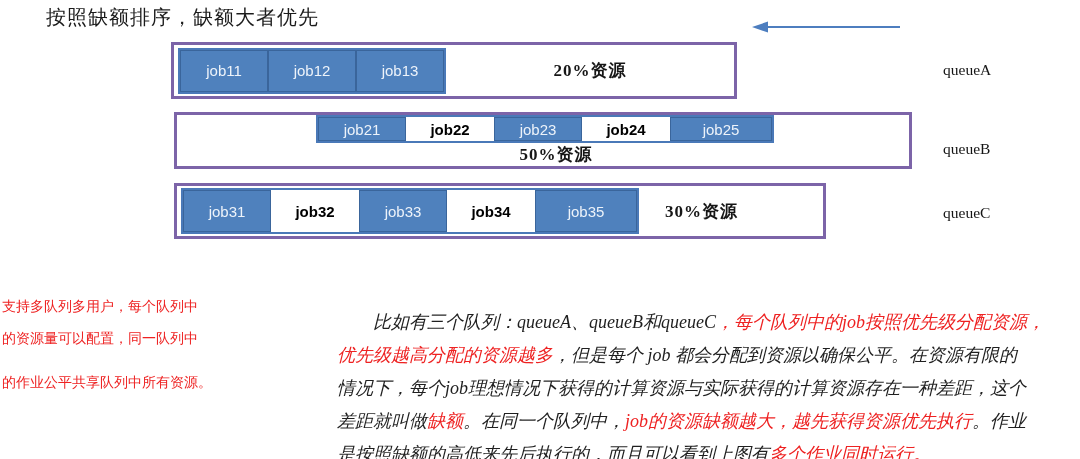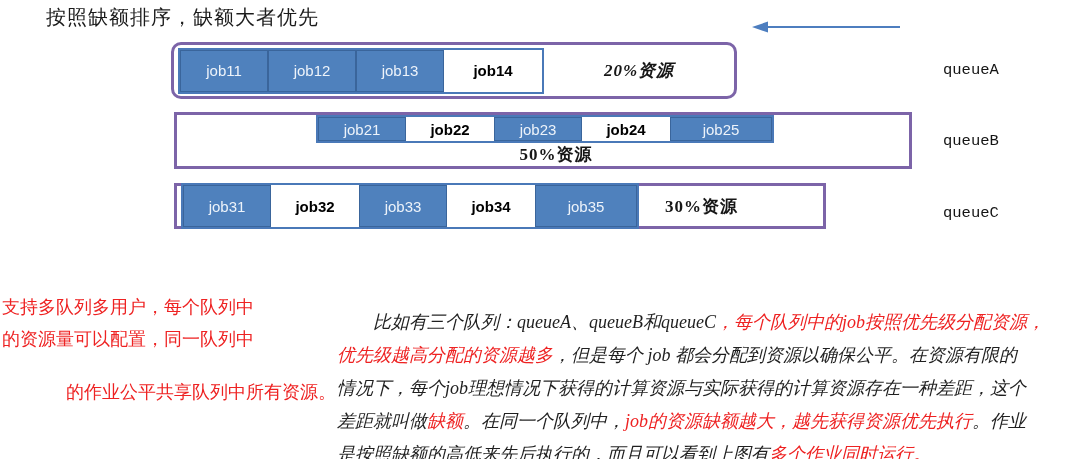--- a/index.html
+++ b/index.html
@@ -7,39 +7,39 @@
          font-family:"Liberation Serif",serif;}
 
   
   .title{position:absolute;left:0;top:4px;width:1066px;
          font-size:20px;color:#1b1b1b;letter-spacing:1px;padding-left:46px;}
   .arrow{position:absolute;left:750px;top:18px;}
 
   
   .queue-row{position:absolute;border:3px solid #7C64A8;background:#fff;
              display:flex;align-items:center;box-sizing:border-box;}
-  .row1{left:171px;top:42px;width:566px;height:57px;border-radius:10px;}
+  .row1{left:171px;top:42px;width:566px;height:57px;}
   .row2{left:174px;top:112px;width:738px;height:57px;flex-direction:column;}
-  .row3{left:174px;top:183px;width:652px;height:46px;}
+  .row3{left:174px;top:183px;width:652px;height:56px;}
   .job-strip{display:flex;border:2px solid #4A79B8;margin-left:4px;height:42px;box-sizing:content-box;}
   .job{display:flex;align-items:center;justify-content:center;height:100%;
        box-sizing:border-box;font-family:"Liberation Sans",sans-serif;font-size:15px;}
   .job.filled{background:#4F81BD;border:1px solid #3A659B;color:#EDF3FA;}
   .job.empty{background:#ffffff;color:#000;font-weight:700;}
   .w86{width:88px;} .w96{width:98px;} .w100{width:102px;}
   .res-label{font-size:17px;font-weight:600;color:#161616;letter-spacing:1px;white-space:nowrap;}
-  .row1 .res-label{flex:1;text-align:center;font-style:italic;}
+  .row1 .res-label{flex:1;text-align:center;}
   .row2 .res-label,.row3 .res-label{margin-left:26px;}
-  .qname{position:absolute;left:943px;font-family:Liberation Mono, monospace;
+  .qname{position:absolute;left:943px;font-family:Liberation Serif, serif;
          font-size:15.5px;color:#141414;}
 
   
   .left-note{position:absolute;left:2px;top:291px;width:334px;
-             font-size:18px;line-height:32px;color:#EE2222;}
-  .left-note .ln3{margin-top:21px;text-align:right;}
+             font-size:14px;line-height:32px;color:#EE2222;}
+  .left-note .ln3{margin-top:12px;}
 
   
   .para{position:absolute;left:337px;top:306px;width:742px;font-size:18px;line-height:33px;font-style:italic;}
   .para-line{white-space:nowrap;}
   .seg-k{color:#1f1f1f;}
   .seg-r{color:#EE2222;}
 
   
   .watermark{position:absolute;left:866px;top:383px;display:flex;align-items:center;}
   .wm-text{font-family:"Liberation Sans",sans-serif;font-size:27px;font-weight:700;
@@ -56,21 +56,20 @@
   <svg class="arrow" width="155" height="18" viewBox="0 0 155 18">
     <line x1="150" y1="9" x2="16" y2="9" stroke="#4D7EBF" stroke-width="2"></line>
     <polygon points="2,9 18,3.5 18,14.5" fill="#4D7EBF"></polygon>
   </svg>
 
   <div class="queue-row row1">
     <div class="job-strip">
       <div class="job filled w86">job11</div>
       <div class="job filled w86">job12</div>
       <div class="job filled w86">job13</div>
-      <div class="job empty w96">job14</div>
     </div>
     <div class="res-label">20%资源</div>
   </div>
 
   <div class="queue-row row2">
     <div class="job-strip">
       <div class="job filled w86">job21</div>
       <div class="job empty w86">job22</div>
       <div class="job filled w86">job23</div>
       <div class="job empty w86">job24</div>
@@ -84,21 +83,21 @@
       <div class="job filled w86">job31</div>
       <div class="job empty w86">job32</div>
       <div class="job filled w86">job33</div>
       <div class="job empty w86">job34</div>
       <div class="job filled w100">job35</div>
     </div>
     <div class="res-label">30%资源</div>
   </div>
 
   <div class="qname" style="top:61px">queueA</div>
-  <div class="qname" style="top:132px">queueB</div>
+  <div class="qname" style="top:140px">queueB</div>
   <div class="qname" style="top:204px">queueC</div>
 
   <div class="left-note">
     <div class="ln1">支持多队列多用户，每个队列中</div>
     <div class="ln2">的资源量可以配置，同一队列中</div>
     <div class="ln3">的作业公平共享队列中所有资源。</div>
   </div>
 
   <div class="para">
     <div class="para-line"><span class="seg-k">　　比如有三个队列：queueA、queueB和queueC</span><span class="seg-r">，每个队列中的job按照优先级分配资源，</span></div>

